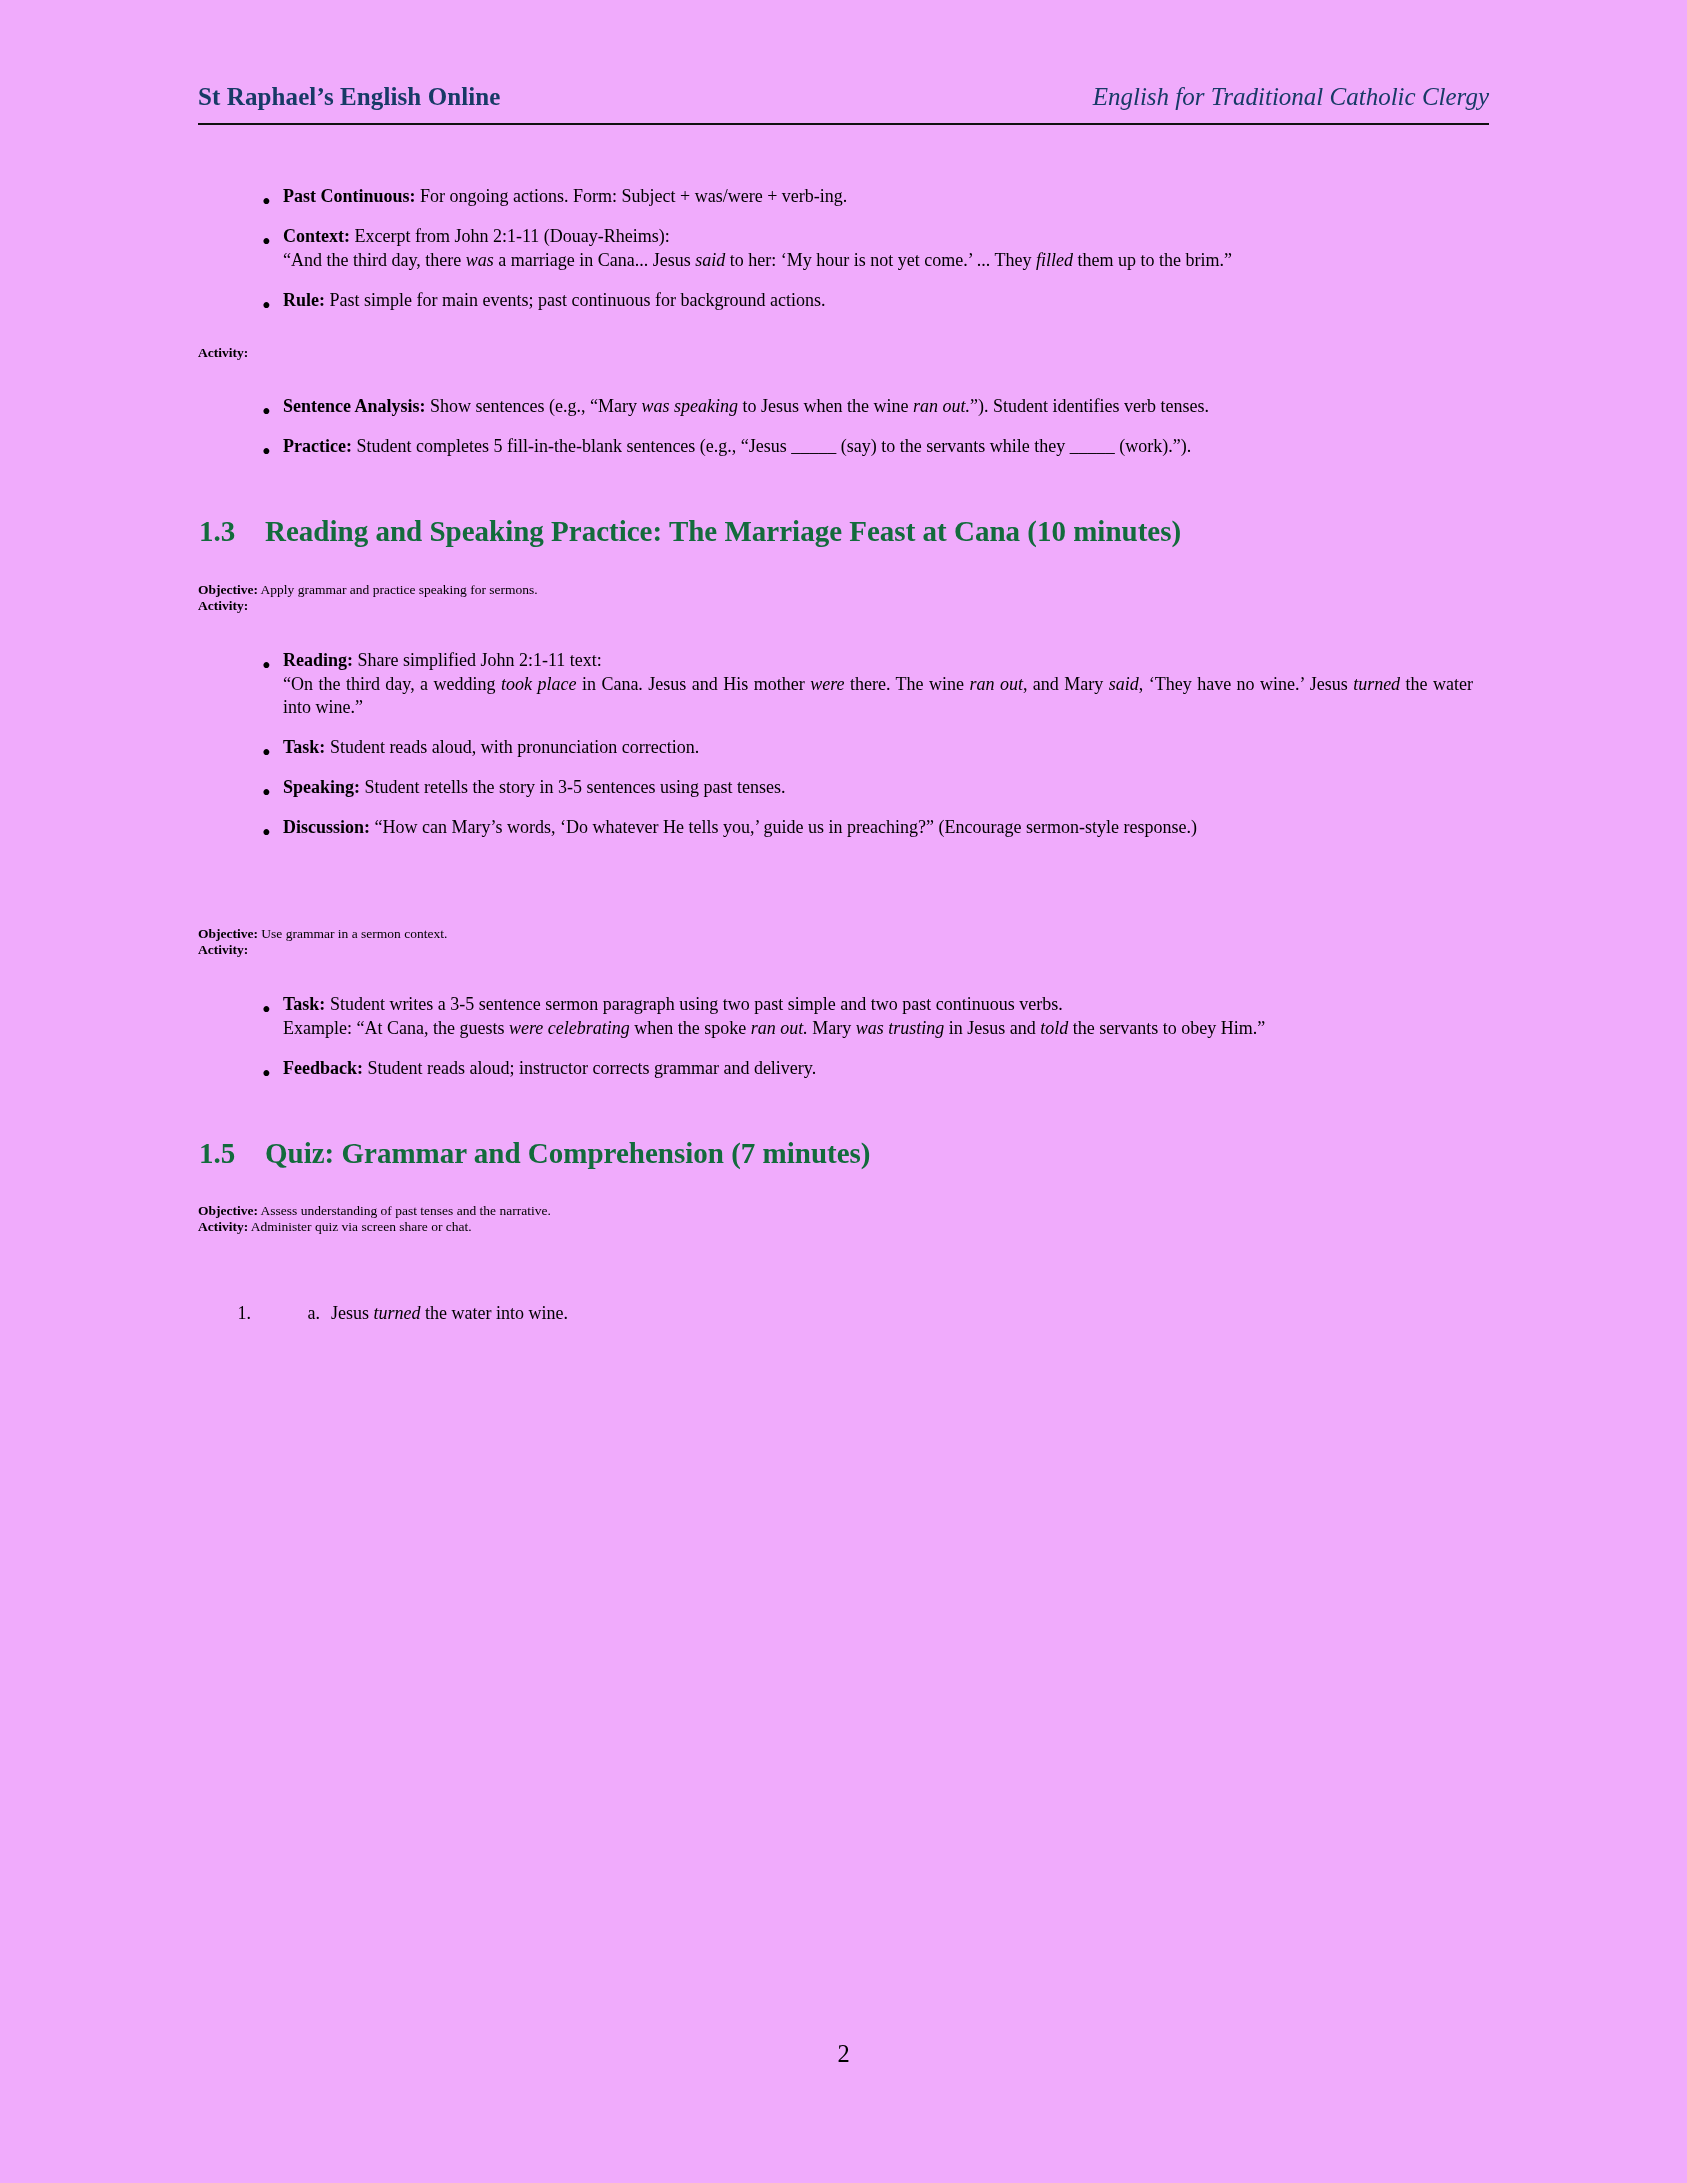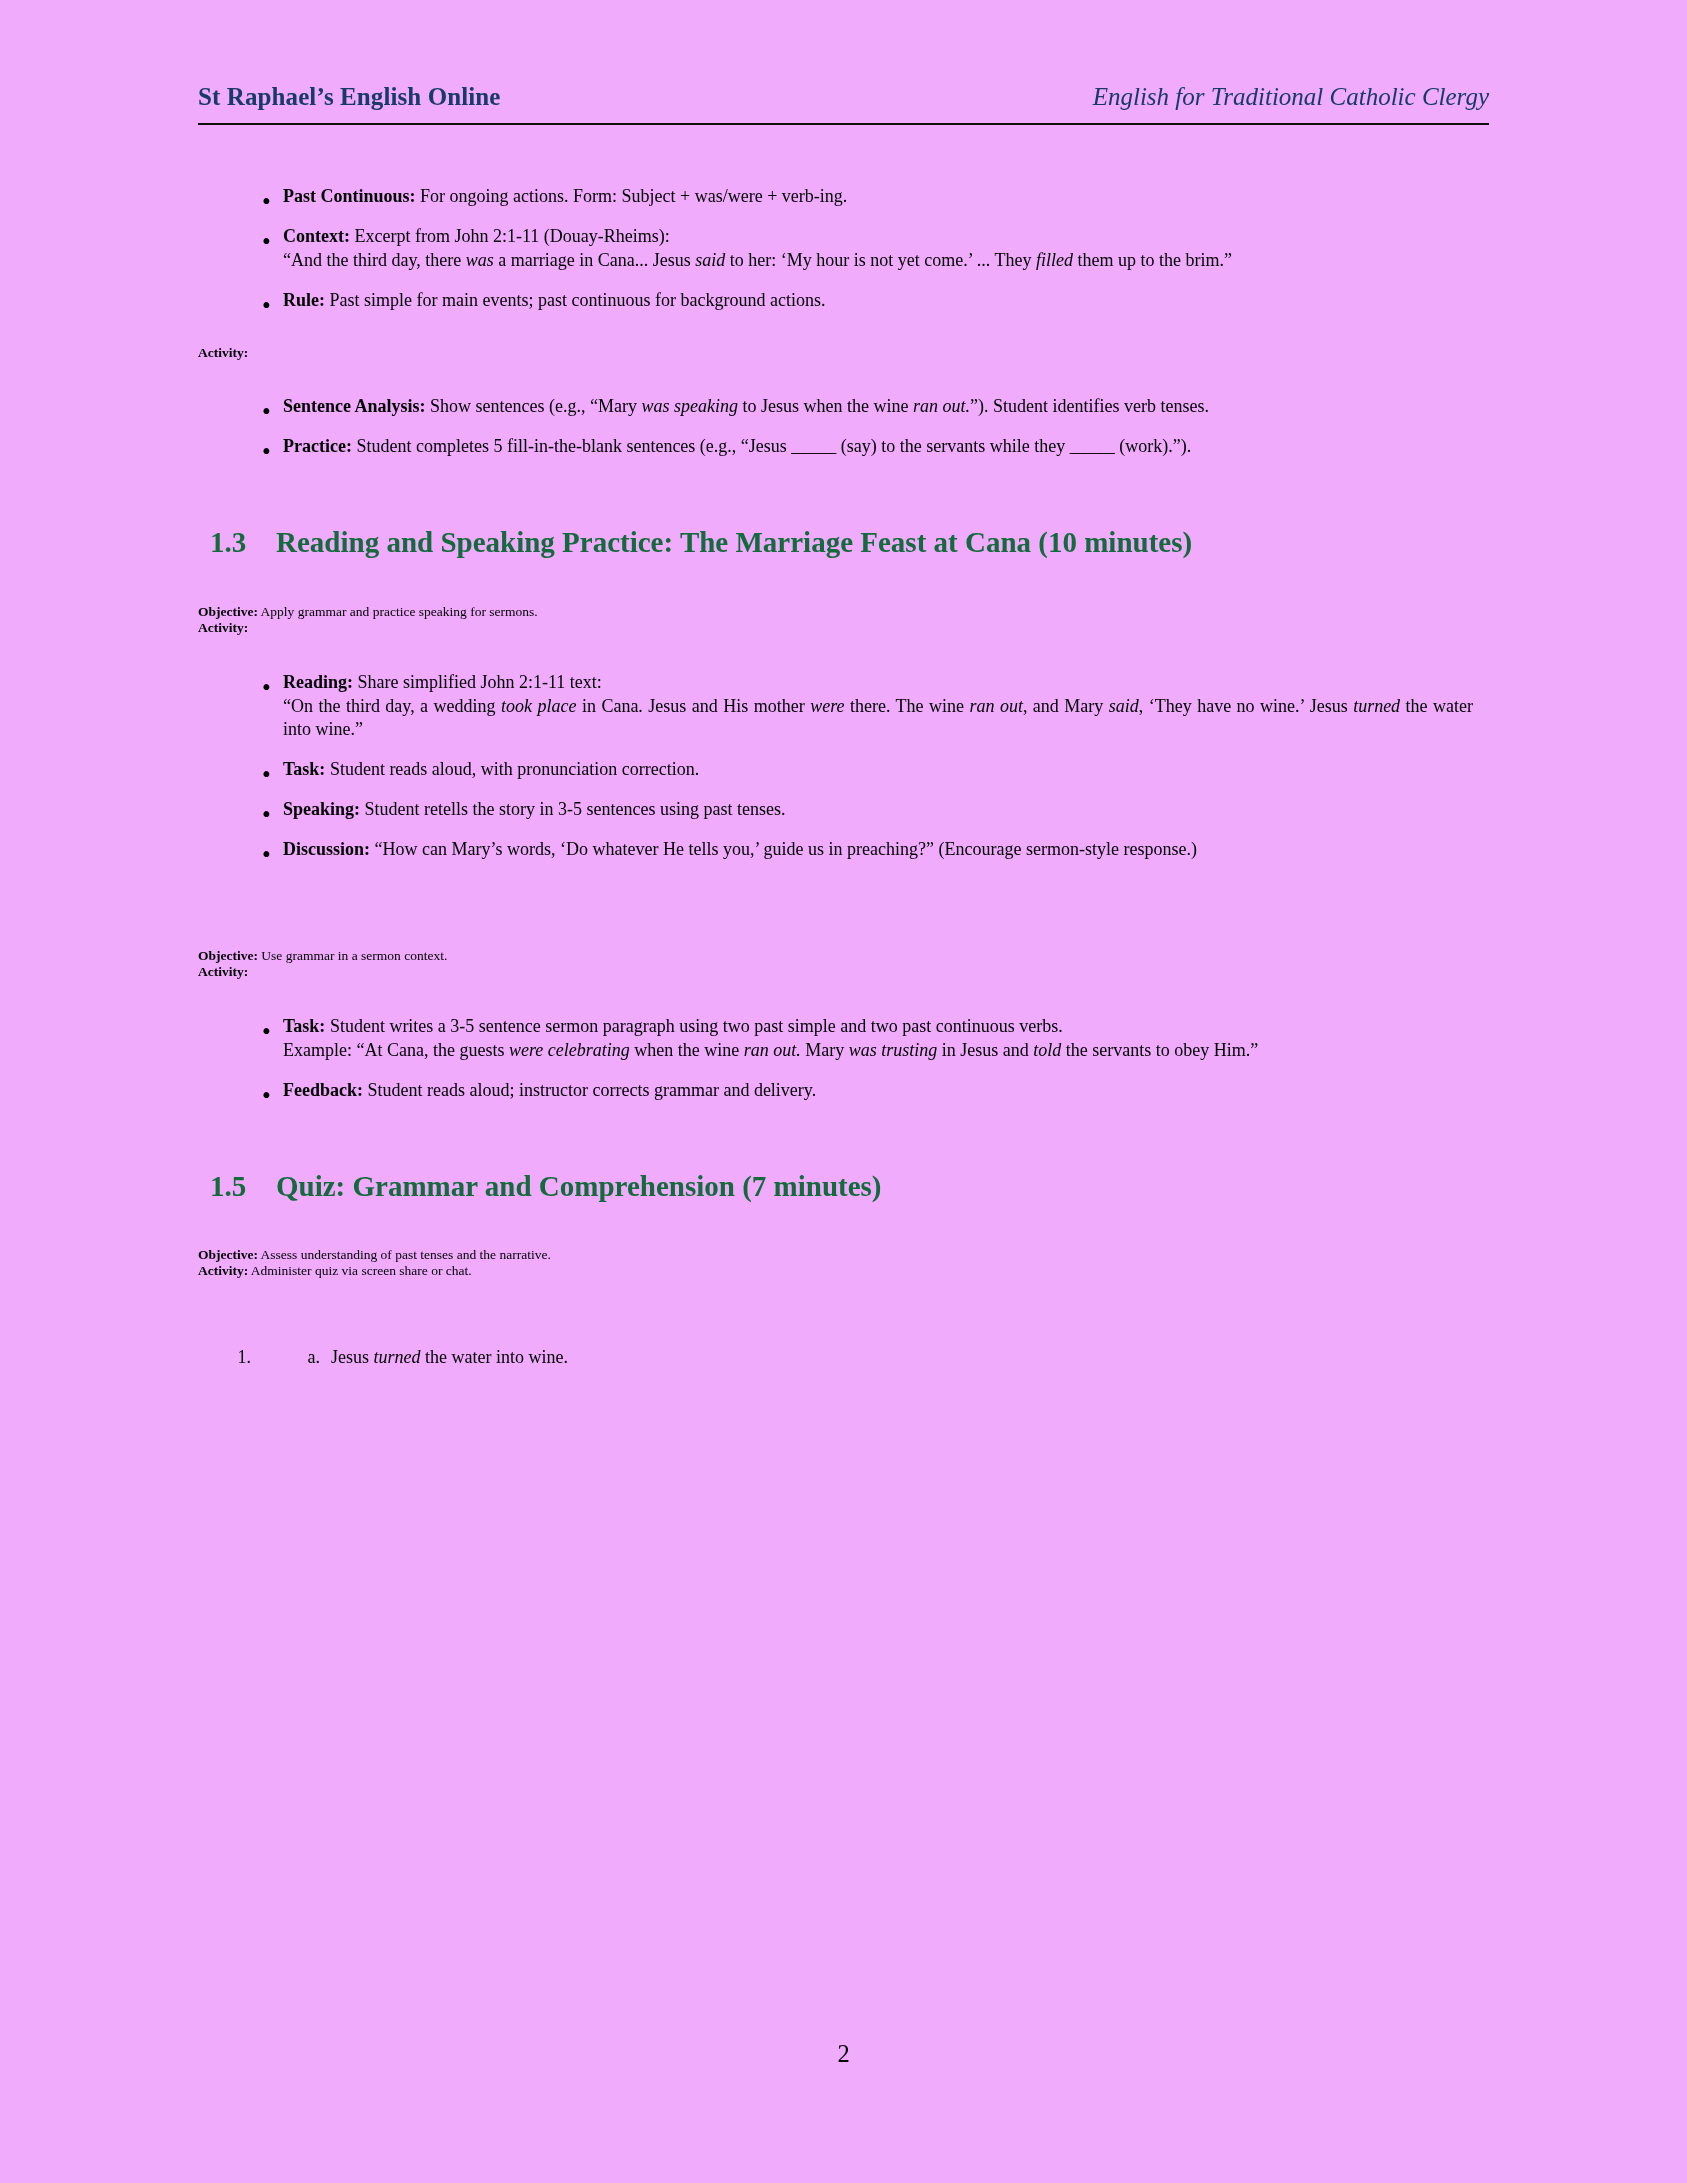--- a/index.html
+++ b/index.html
@@ -128,21 +128,21 @@
     left: 23.6px;
     top: 0;
   }
 
   
   .sec {
     color: #136b3c;
     font-weight: bold;
     font-size: 29px;
     line-height: 1.2;
-    margin: 12px;
+    margin: 1px;
     display: flex;
     align-items: flex-start;
   }
   .sec .secnum {
     width: 66px;
     flex: 0 0 66px;
   }
   .sec .sectitle { flex: 1 1 auto; }
 
   
@@ -241,21 +241,21 @@
     <div class="gap-md"></div>
 
     <div class="para"><span class="b">Objective:</span><span> Use grammar in a sermon context.</span></div>
     <div class="para b">Activity:</div>
 
     <div class="gap-sm"></div>
 
     <ul class="bul">
       <li>
         <span class="b">Task:</span><span> Student writes a 3-5 sentence sermon paragraph using two past simple and two past continuous verbs.</span><br>
-        <span class="subline"><span>Example: “At Cana, the guests </span><i>were celebrating</i><span> when the wine </span><i>ran out.</i><span> Mary </span><i>was trusting</i><span> in Jesus and </span><i>told</i><span> the servants to obey Him.”</span></span>
+        <span class="subline"><span>Example: “At Cana, the guests </span><i>were celebrating</i><span> when the spoke </span><i>ran out.</i><span> Mary </span><i>was trusting</i><span> in Jesus and </span><i>told</i><span> the servants to obey Him.”</span></span>
       </li>
       <li>
         <span class="b">Feedback:</span><span> Student reads aloud; instructor corrects grammar and delivery.</span>
       </li>
     </ul>
 
     <div class="gap-xl"></div>
 
     <div class="sec" style="color: rgb(19, 107, 60);">
       <span class="secnum">1.5</span>

